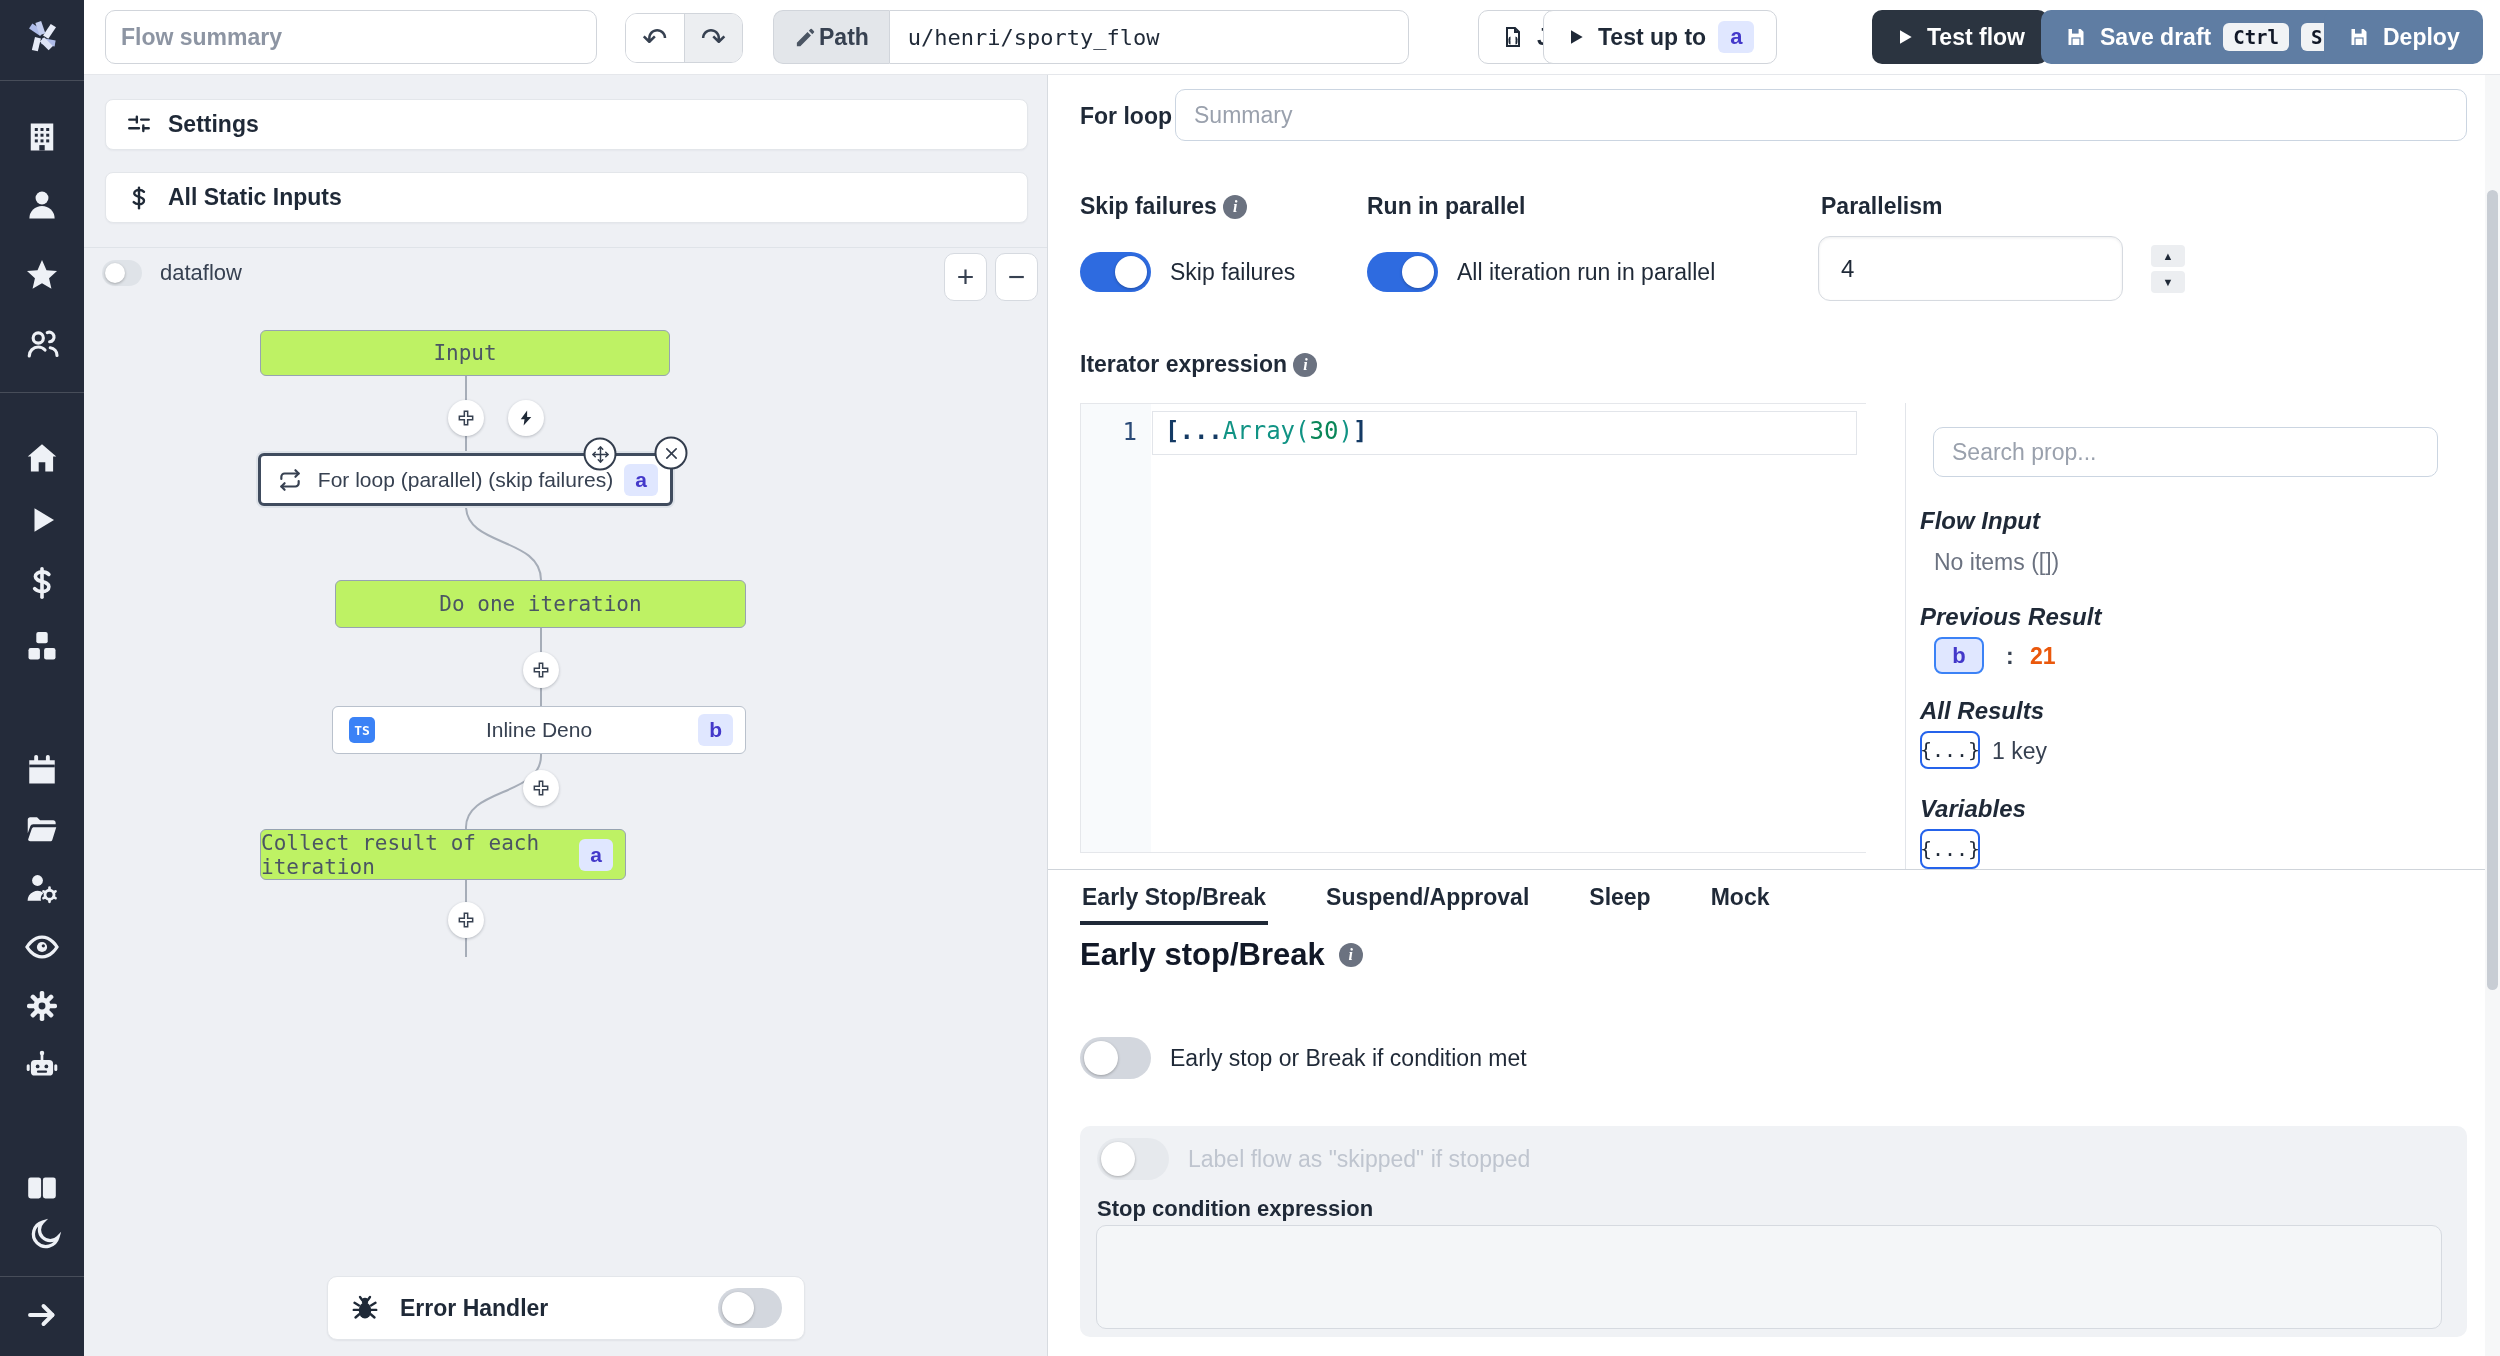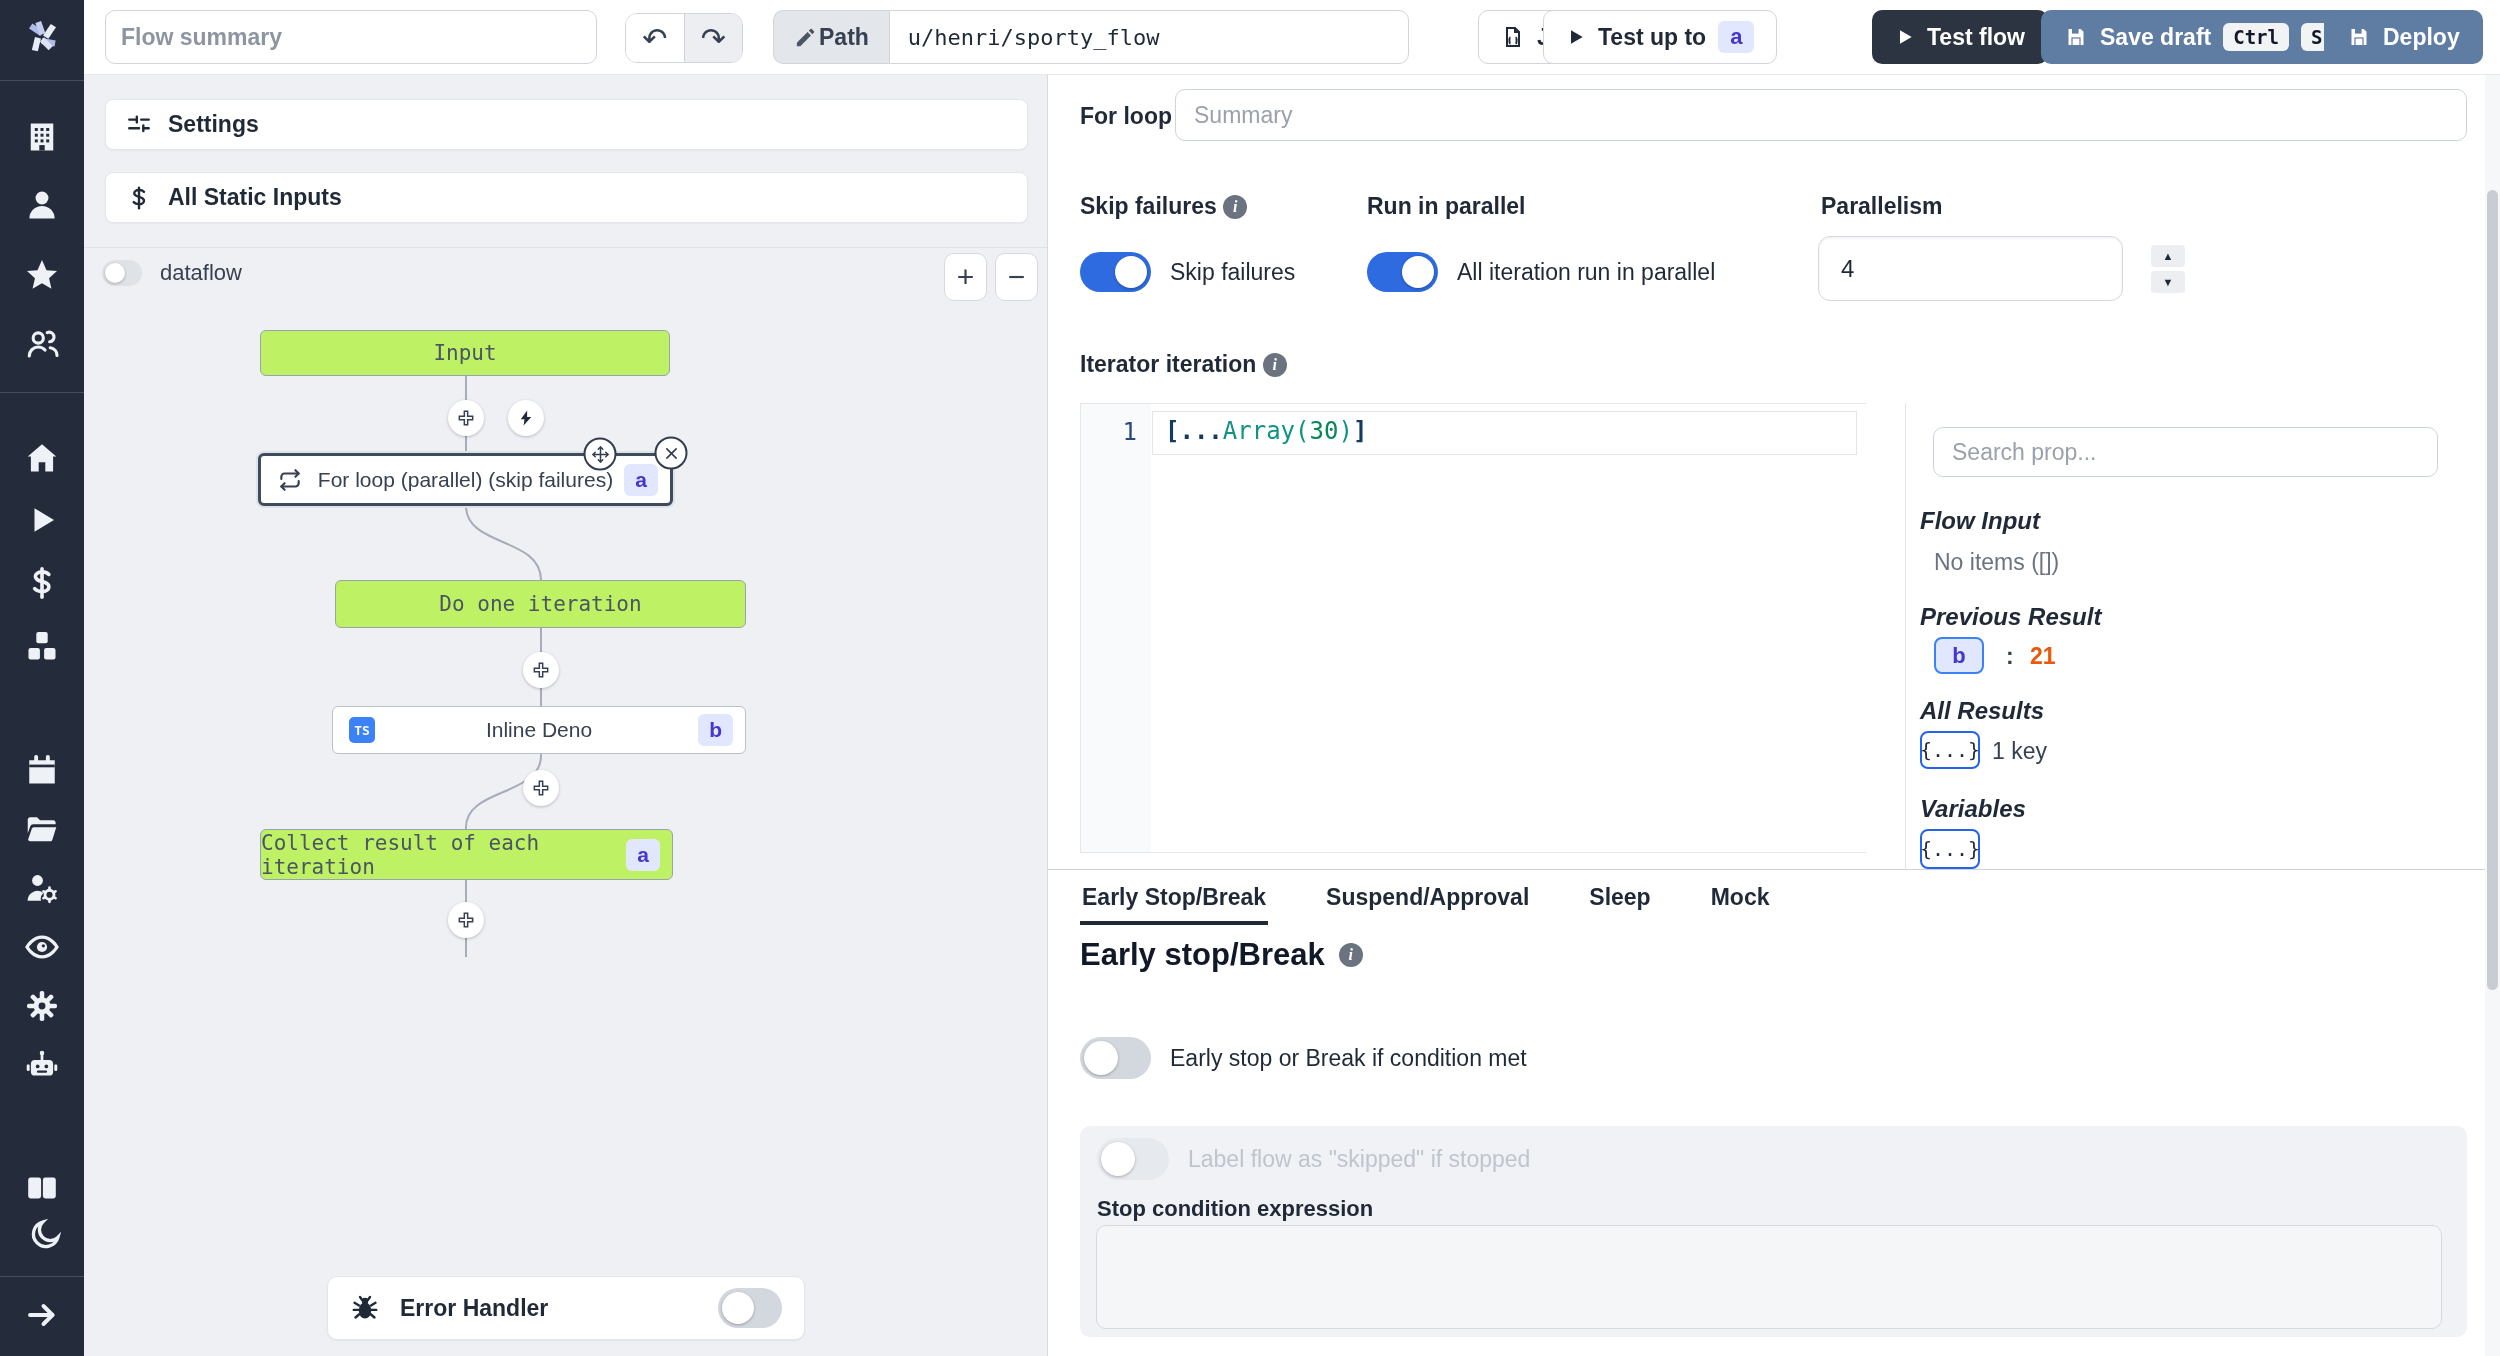--- a/index.html
+++ b/index.html
@@ -429,21 +429,21 @@
       <span>Inline Deno</span>
       <span class="nbadge">b</span>
     </div>
 
     <div class="circle-btn" style="left:457px;top:713px">
       <svg width="20" height="20" viewBox="0 0 24 24" fill="#fff" stroke="#374151" stroke-width="1.8">
           <path d="M10 4h4v6h6v4h-6v6h-4v-6H4v-4h6z"></path>
         </svg>
     </div>
 
-    <div class="node virt" style="left:176px;top:754px;width:413px;height:51px">
+    <div class="node virt" style="left:176px;top:754px;width:366px;height:51px">
       <span style="margin-right:48px">Collect result of each iteration</span>
       <span class="nbadge">a</span>
     </div>
 
     <div class="circle-btn" style="left:382px;top:845px">
       <svg width="20" height="20" viewBox="0 0 24 24" fill="#fff" stroke="#374151" stroke-width="1.8">
           <path d="M10 4h4v6h6v4h-6v6h-4v-6H4v-4h6z"></path>
         </svg>
     </div>
 
@@ -489,21 +489,21 @@
 
     <div class="num-wrap">
       <input class="num-val" value="4" style="">
       <div class="spin">
         <button>▲</button>
         <button>▼</button>
       </div>
     </div>
 
     <span class="rp-label" style="left:32px;top:276px">
-      <span>Iterator iteration</span> <span class="info">i</span>
+      <span>Iterator expression</span> <span class="info">i</span>
     </span>
 
     <div class="editor">
       <div class="gutter"></div>
       <span class="lineno">1</span>
       <div class="curline"></div>
       <div class="codeline"><span class="tok-dark">[</span><span class="tok-dark">...</span><span class="tok-teal">Array</span><span class="tok-teal">(</span><span class="tok-green">30</span><span class="tok-teal">)</span><span class="tok-dark">]</span></div>
     </div>
 
     <div class="v-div"></div>

